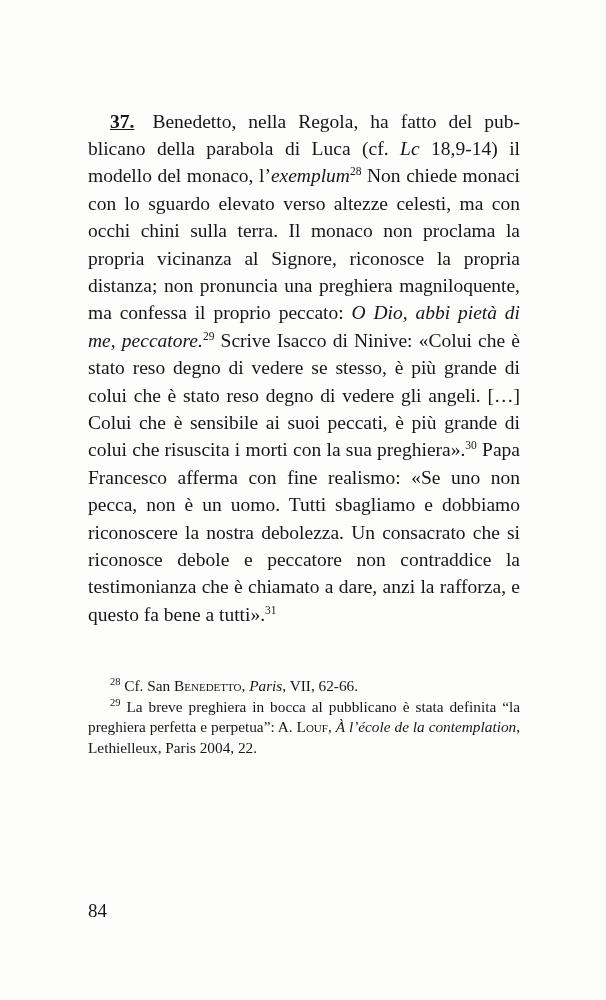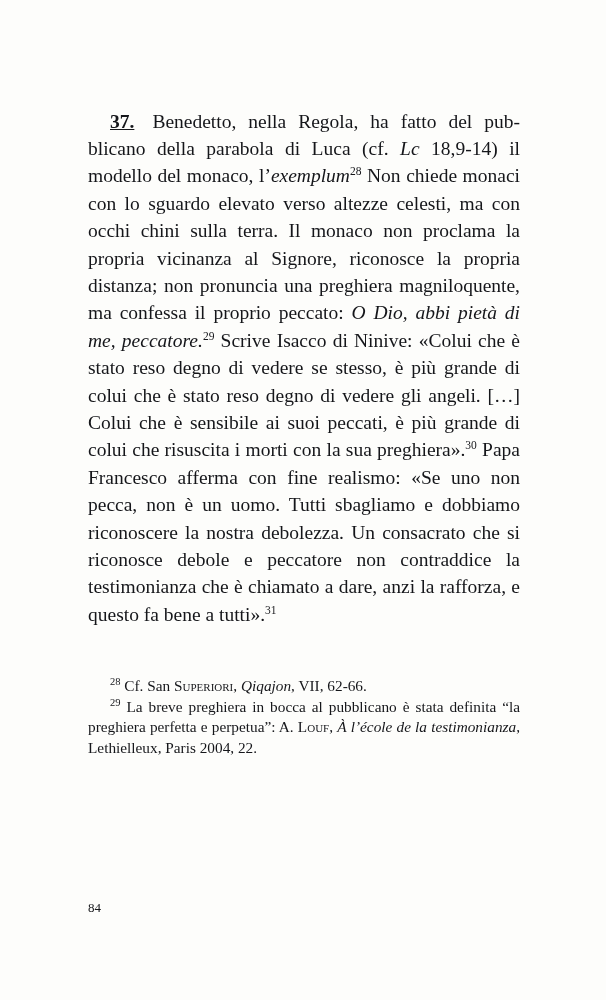--- a/index.html
+++ b/index.html
@@ -74,35 +74,35 @@
     vertical-align: super;
     line-height: 0;
   }
   .sc {
     font-variant: small-caps;
   }
   .folio {
     position: absolute;
     left: 88px;
     top: 900px;
-    font-size: 13px;
+    font-size: 19px;
     color: #15161a;
   }
 </style>
 </head>
 <body>
 
 <div class="page">
 
   <div class="content">
     <p class="body-text">
       <span class="indent"></span><span class="para-num">37.</span><span class="lead-gap"></span><span id="main-text">Benedetto, nella Regola, ha fatto del pub-blicano della parabola di Luca (cf. <em>Lc</em> 18,9-14) il modello del monaco, l’<em>exemplum</em><sup class="note">28</sup> Non chiede monaci con lo sguardo elevato verso altezze celesti, ma con occhi chini sulla terra. Il monaco non proclama la propria vicinanza al Signore, riconosce la propria distanza; non pronuncia una preghiera magniloquente, ma confessa il proprio peccato: <em>O Dio, abbi pietà di me, peccatore.</em><sup class="note">29</sup> Scrive Isacco di Ninive: «Colui che è stato reso degno di vedere se stesso, è più grande di colui che è stato reso degno di vedere gli angeli. […] Colui che è sensibile ai suoi peccati, è più grande di colui che risuscita i morti con la sua preghiera».<sup class="note">30</sup> Papa Francesco afferma con fine realismo: «Se uno non pecca, non è un uomo. Tutti sbagliamo e dobbiamo riconoscere la nostra debolezza. Un consacrato che si riconosce debole e peccatore non contraddice la testimonianza che è chiamato a dare, anzi la rafforza, e questo fa bene a tutti».<sup class="note">31</sup></span>
     </p>
   </div>
 
   <div class="footnotes" id="footnote-block">
-      <p class="fn"><sup>28</sup> Cf. San <span class="sc">Superiori</span>, <em>Qiqajon</em>, VII, 62-66.</p>
-      <p class="fn"><sup>29</sup> La breve preghiera in bocca al pubblicano è stata definita “la preghiera perfetta e perpetua”: A. <span class="sc">Louf</span>, <em>À l’école de la testimonianza</em>, Lethielleux, Paris 2004, 22.</p>
+      <p class="fn"><sup>28</sup> Cf. San <span class="sc">Benedetto</span>, <em>Paris</em>, VII, 62-66.</p>
+      <p class="fn"><sup>29</sup> La breve preghiera in bocca al pubblicano è stata definita “la preghiera perfetta e perpetua”: A. <span class="sc">Louf</span>, <em>À l’école de la contemplation</em>, Lethielleux, Paris 2004, 22.</p>
     </div>
 
   <div class="folio">84</div>
 
 </div>
 
 </body></html>

